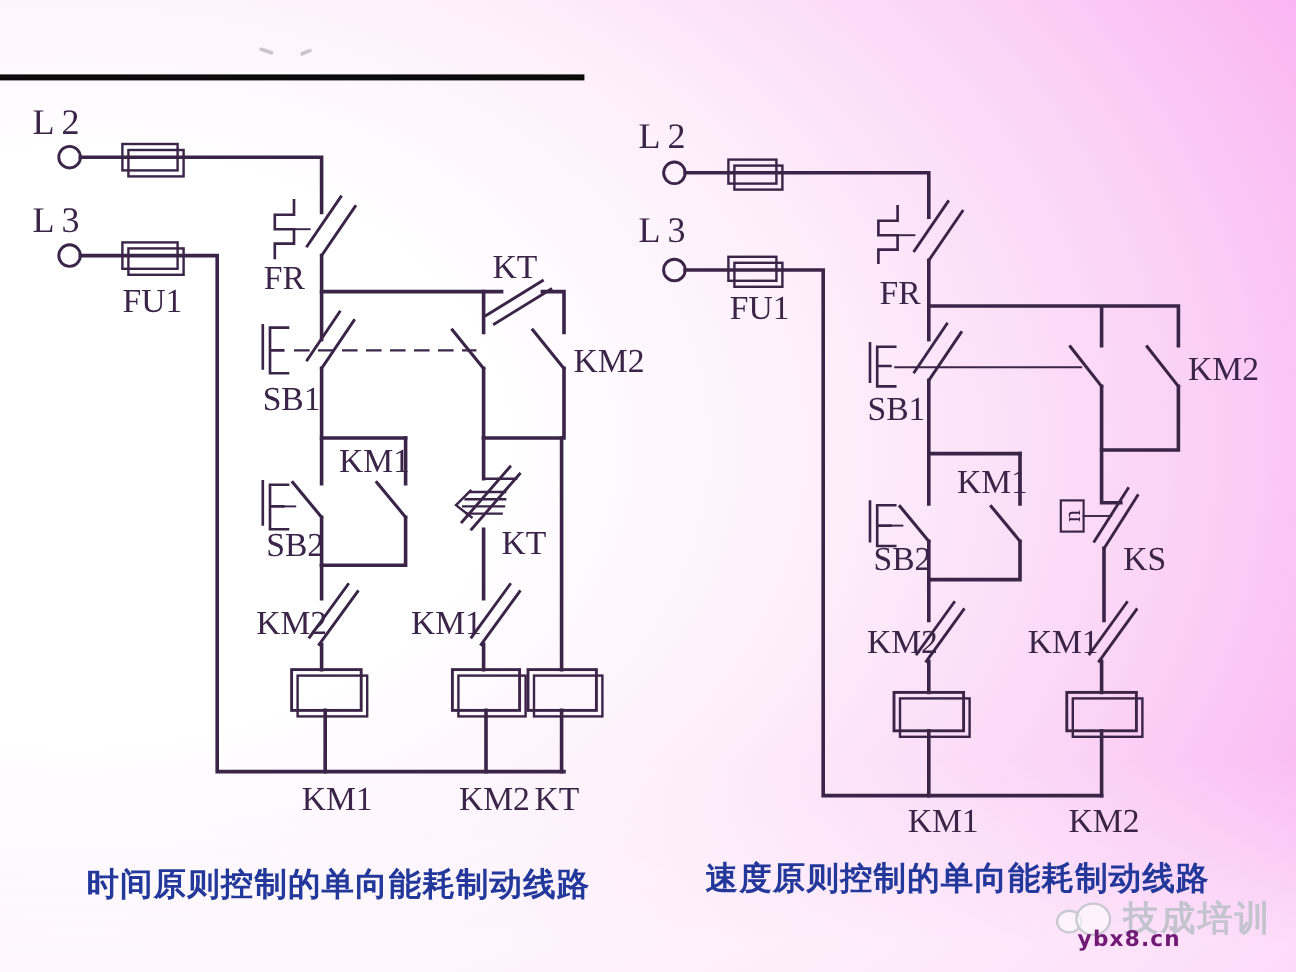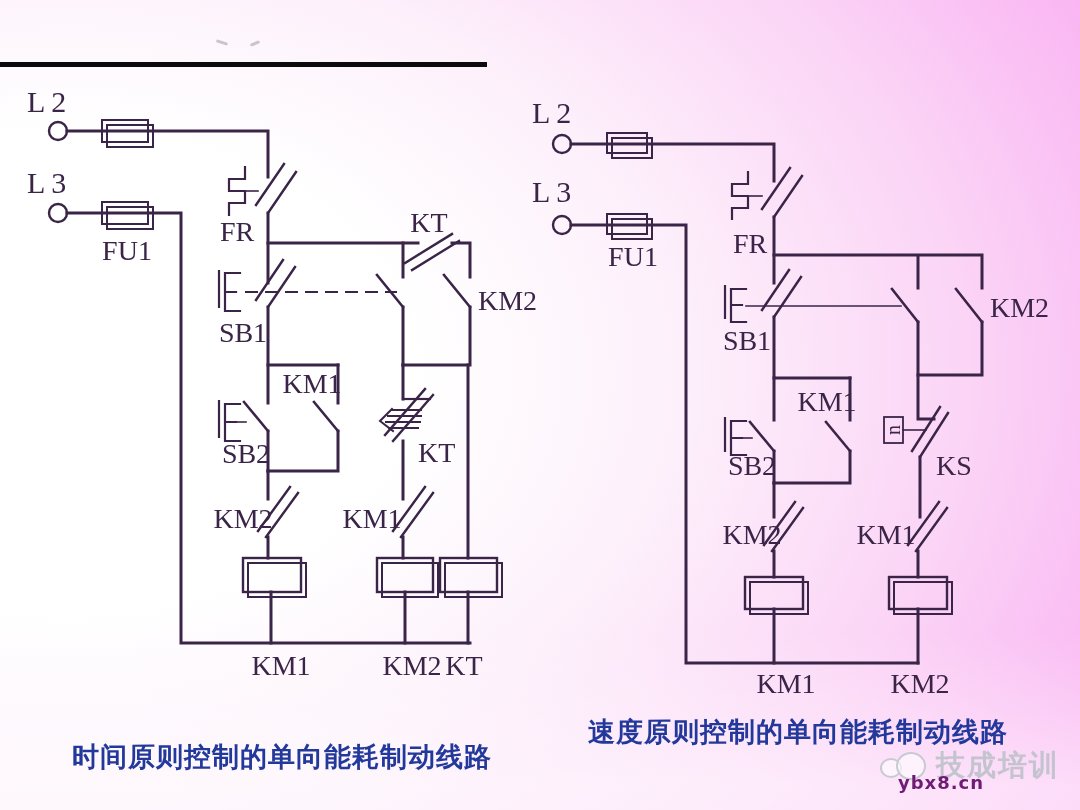--- a/index.html
+++ b/index.html
@@ -13,21 +13,21 @@
   }
   .abs{position:absolute;}
   #top-rule{left:0;top:62px;width:487px;height:5px;background:#0b0b0b;}
   svg text{fill:#3a2448;font-family:"Liberation Serif", serif;font-size:28px;}
   svg text.big{font-size:30px;letter-spacing:6px;}
   svg text.small{font-size:20px;}
   .caption{
     position:absolute;color:#23389b;font-weight:bold;font-size:27px;
     letter-spacing:1px;white-space:nowrap;font-family:"Liberation Serif", serif;
   }
-  #caption-left{left:72px;top:719px;width:412px;text-align:center;margin-top:20px;}
+  #caption-left{left:72px;top:719px;width:412px;text-align:center;}
   #caption-right{left:588px;top:714px;width:416px;text-align:left;}
   #watermark{position:absolute;left:878px;top:744px;width:200px;height:60px;}
   #wm-logo{position:absolute;left:0;top:6px;width:52px;height:30px;}
   .wm-circle{position:absolute;border:2px solid #c9c9d3;border-radius:50%;background:rgba(255,255,255,0.6);}
   #wm-c1{left:2px;top:8px;width:18px;height:16px;}
   #wm-c2{left:18px;top:2px;width:26px;height:24px;}
   #wm-brand{position:absolute;left:58px;top:2px;color:#c4c4cf;font-weight:bold;
     font-size:29px;letter-spacing:2px;font-family:"Liberation Serif", serif;white-space:nowrap;}
   #wm-site{position:absolute;left:20px;top:28px;color:#701a75;font-weight:bold;
     font-size:18px;font-family:"DejaVu Sans", sans-serif;letter-spacing:1px;}

